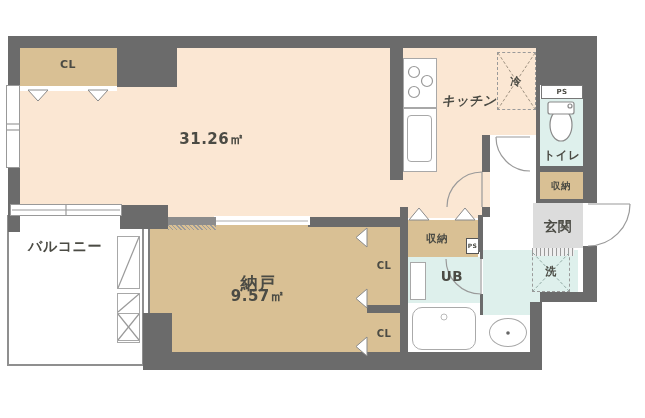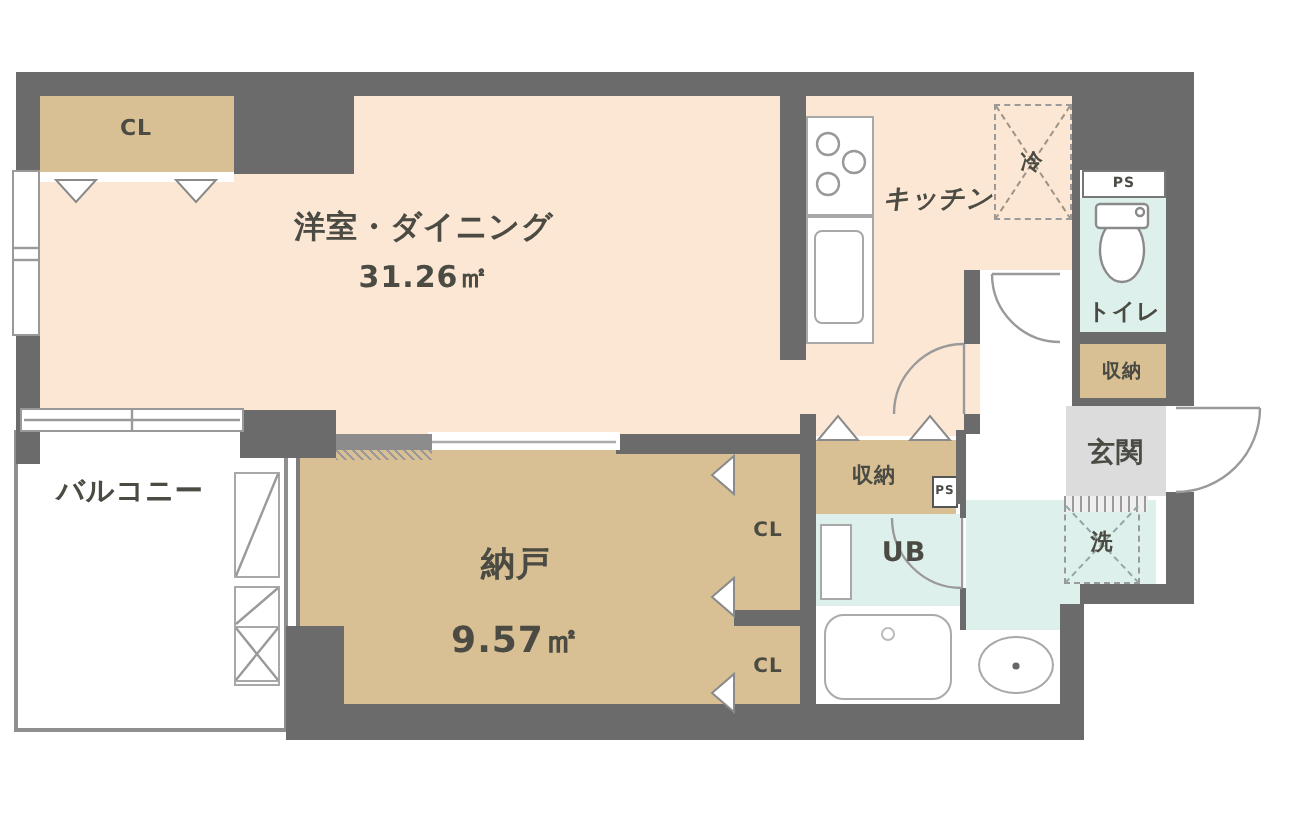--- a/index.html
+++ b/index.html
@@ -153,30 +153,29 @@
       <rect x="548" y="102" width="26" height="12" rx="2"></rect>
       <circle cx="570" cy="106" r="2"></circle>
     </g>
 
     <circle cx="444" cy="317" r="3" fill="#fff" stroke="#bbb"></circle>
     <circle cx="508" cy="333" r="1.8" fill="#666"></circle>
   </svg>
 
   <div class="lbl" style="left:65px;top:246px;font-size:14px;">バルコニー</div>
   <div class="lbl" style="left:68px;top:64px;font-size:11px;">CL</div>
-  <div class="lbl" style="left:212px;top:114px;font-size:15.5px;">洋室・ダイニング</div>
   <div class="lbl" style="left:212px;top:139px;font-size:15px;">31.26㎡</div>
   <div class="lbl" style="left:469px;top:100px;font-size:13px;font-style:italic;">キッチン</div>
   <div class="lbl" style="left:516px;top:81px;font-size:11px;">冷</div>
   <div class="lbl" style="left:562px;top:92px;font-size:7px;">PS</div>
-  <div class="lbl" style="left:562px;top:156px;font-size:11.5px;">トイレ</div>
+  <div class="lbl" style="left:562px;top:156px;font-size:11.5px;font-family:Liberation Mono, monospace;">トイレ</div>
   <div class="lbl" style="left:561px;top:186px;font-size:9.5px;">収納</div>
   <div class="lbl" style="left:558px;top:227px;font-size:13.5px;">玄関</div>
   <div class="lbl" style="left:551px;top:271px;font-size:11px;">洗</div>
   <div class="lbl" style="left:452px;top:277px;font-size:13.5px;">UB</div>
   <div class="lbl" style="left:258px;top:283px;font-size:17px;">納戸</div>
-  <div class="lbl" style="left:258px;top:321px;font-size:18px;text-align:right;">9.57㎡</div>
+  <div class="lbl" style="left:258px;top:296px;font-size:15px;text-align:right;">9.57㎡</div>
   <div class="lbl" style="left:384px;top:266px;font-size:10px;">CL</div>
   <div class="lbl" style="left:384px;top:334px;font-size:10px;">CL</div>
   <div class="lbl" style="left:437px;top:238px;font-size:10.5px;">収納</div>
   <div class="lbl" style="left:472.5px;top:246px;font-size:6px;">PS</div>
 
 </div>
 
 </body></html>

